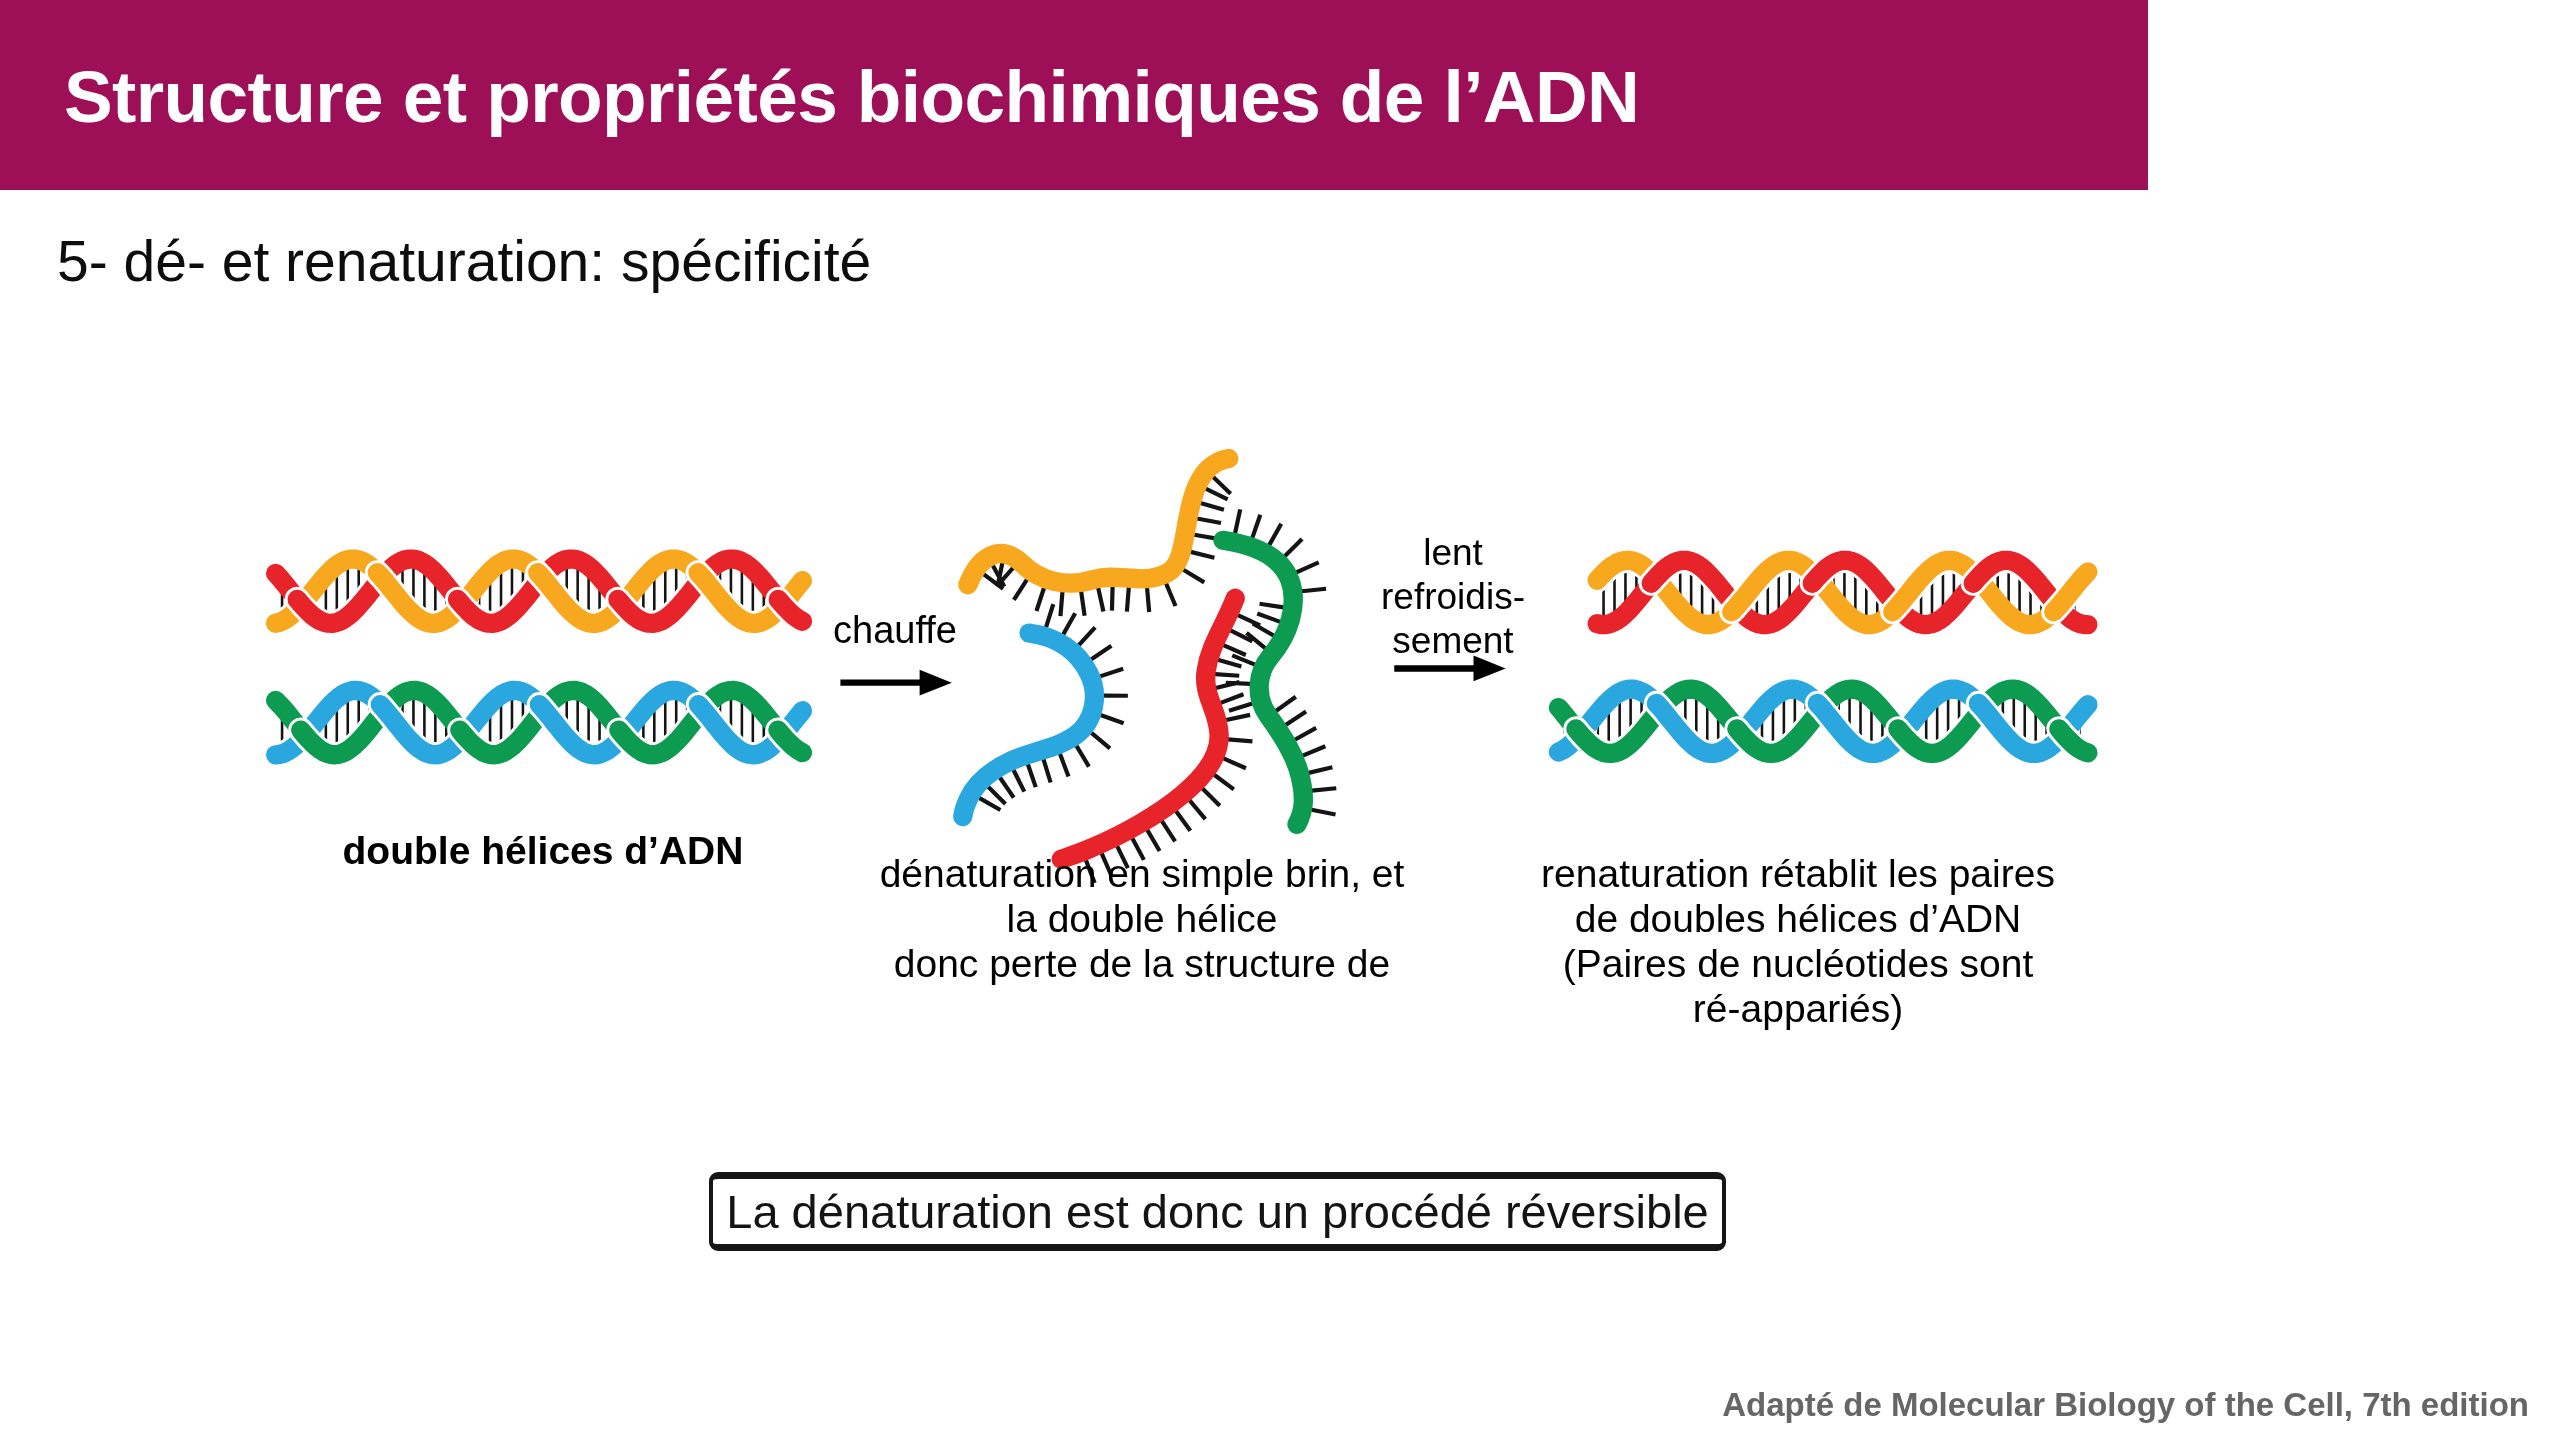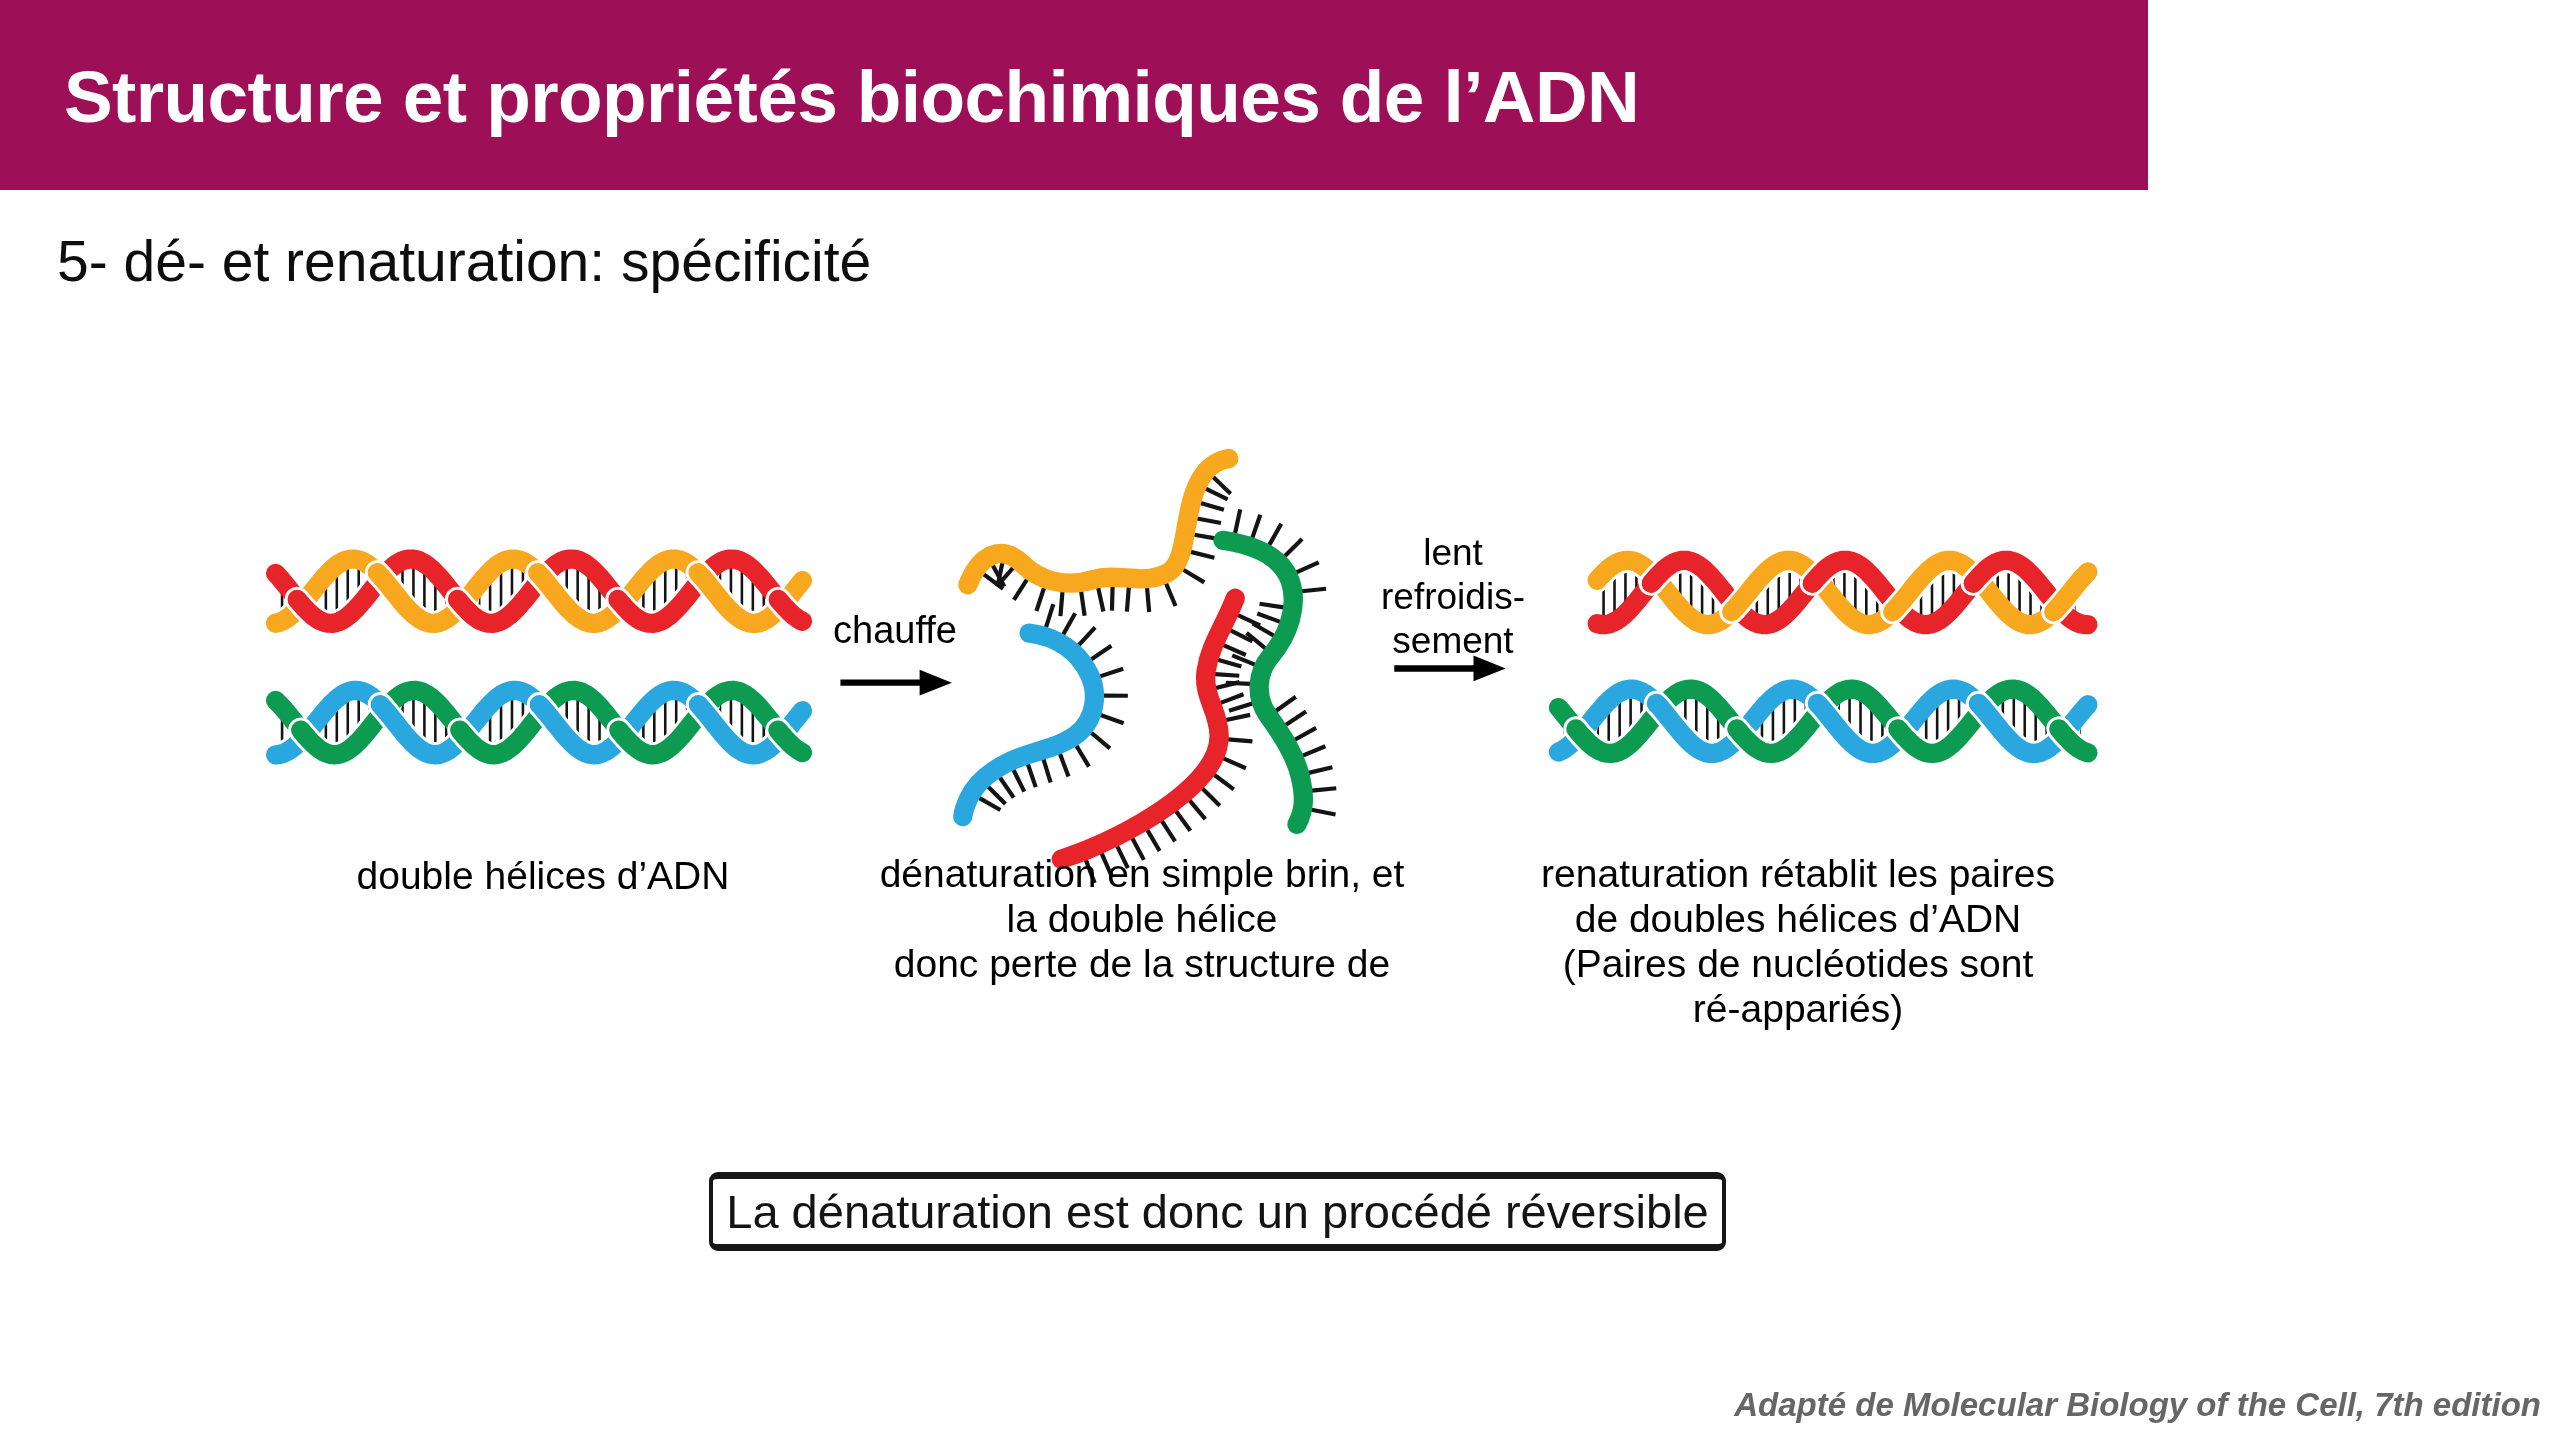--- a/index.html
+++ b/index.html
@@ -23,31 +23,31 @@
   .smalllabel{
     position:absolute;transform:translateX(-50%);text-align:center;color:#000;
     white-space:nowrap;
   }
   #arrow1-label{left:895px;top:609px;font-size:38px;}
   #arrow2-label{left:1453px;top:531px;font-size:37px;line-height:44px;}
   .caption{
     position:absolute;transform:translateX(-50%);text-align:center;color:#000;
     font-size:39px;line-height:45px;white-space:nowrap;
   }
-  #cap-step1{left:543px;top:853px;}
+  #cap-step1{left:543px;top:828px;font-weight:bold;}
   #cap-step2{left:1142px;top:851px;}
   #cap-step3{left:1798px;top:851px;}
   .concl-box{
     position:absolute;left:709px;top:1172px;width:1017px;height:79px;box-sizing:border-box;
     border:solid #161616;border-width:7px 4.5px;border-radius:9px;
     display:flex;align-items:center;justify-content:center;
     font-size:47px;color:#141414;white-space:nowrap;
   }
   .credit{
-    position:absolute;right:35px;top:1386px;font-size:33px;font-weight:700;font-style:italic;
+    position:absolute;right:47px;top:1386px;font-size:33px;font-weight:700;
     color:var(--credit);white-space:nowrap;
   }
 </style>
 </head>
 <body style="--bar: #9d1057; --credit: #666666;">
 
 <div class="titlebar">
   <div class="title">Structure et propriétés biochimiques de l’ADN</div>
 </div>
 

